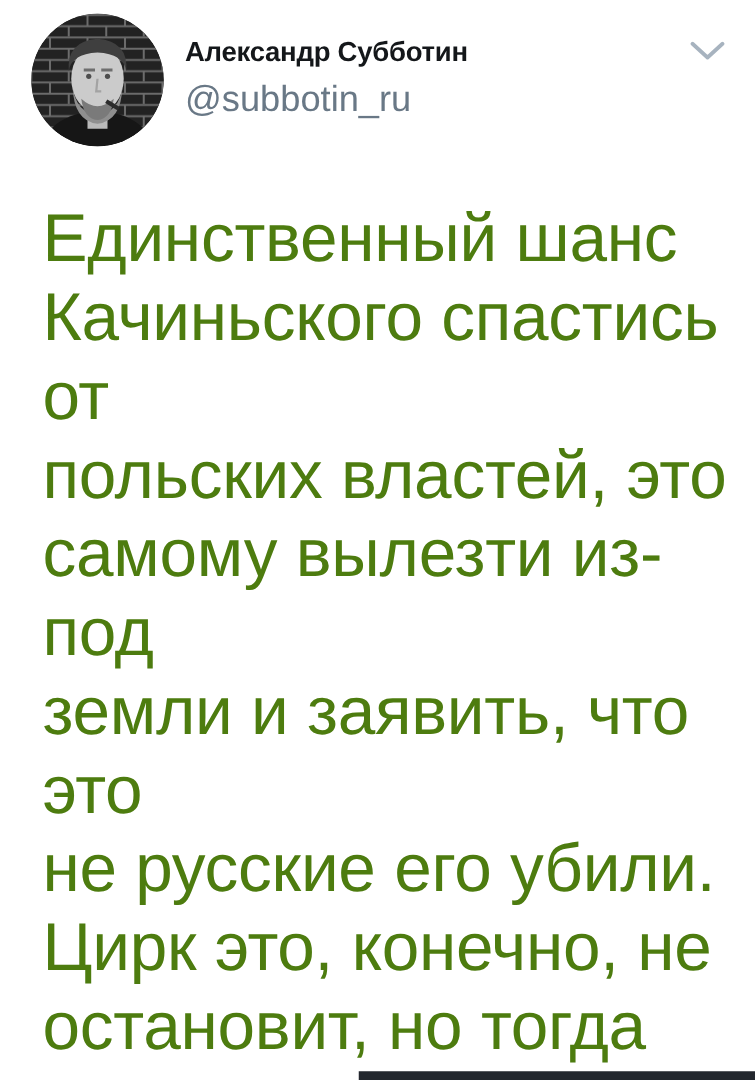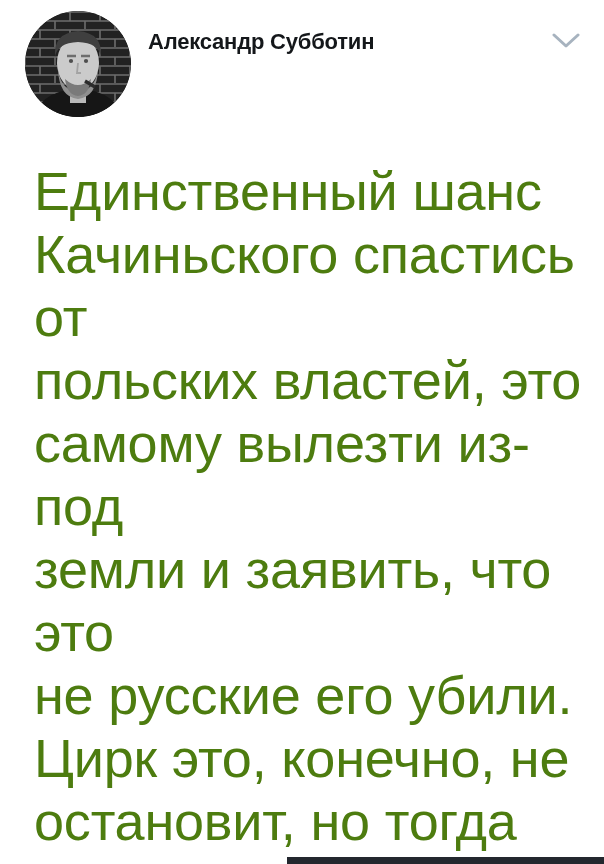--- a/index.html
+++ b/index.html
@@ -131,20 +131,21 @@
           <path d="M33 58 Q34 86 53 88 Q72 86 73 58 Q70 80 53 80 Q36 80 33 58 Z" fill="#8f8f8f"></path>
           <path d="M40 68 Q53 80 66 68 Q64 84 53 85 Q42 84 40 68 Z" fill="#7a7a7a"></path>
 
           <path d="M60 70 L70 76" stroke="#2b2b2b" stroke-width="3.4" fill="none"></path>
         </g>
       </svg>
     </div>
 
     <div class="author-block">
       <div class="author-name">Александр Субботин</div>
+      <div class="author-handle">@subbotin_ru</div>
     </div>
 
     <div class="chevron">
       <svg width="28" height="16" viewBox="0 0 28 16" xmlns="http://www.w3.org/2000/svg">
         <polyline points="2,2 14,13 26,2" fill="none" stroke="#a7b3bf" stroke-width="3" stroke-linecap="round" stroke-linejoin="round"></polyline>
       </svg>
     </div>
 
   </div>
 

